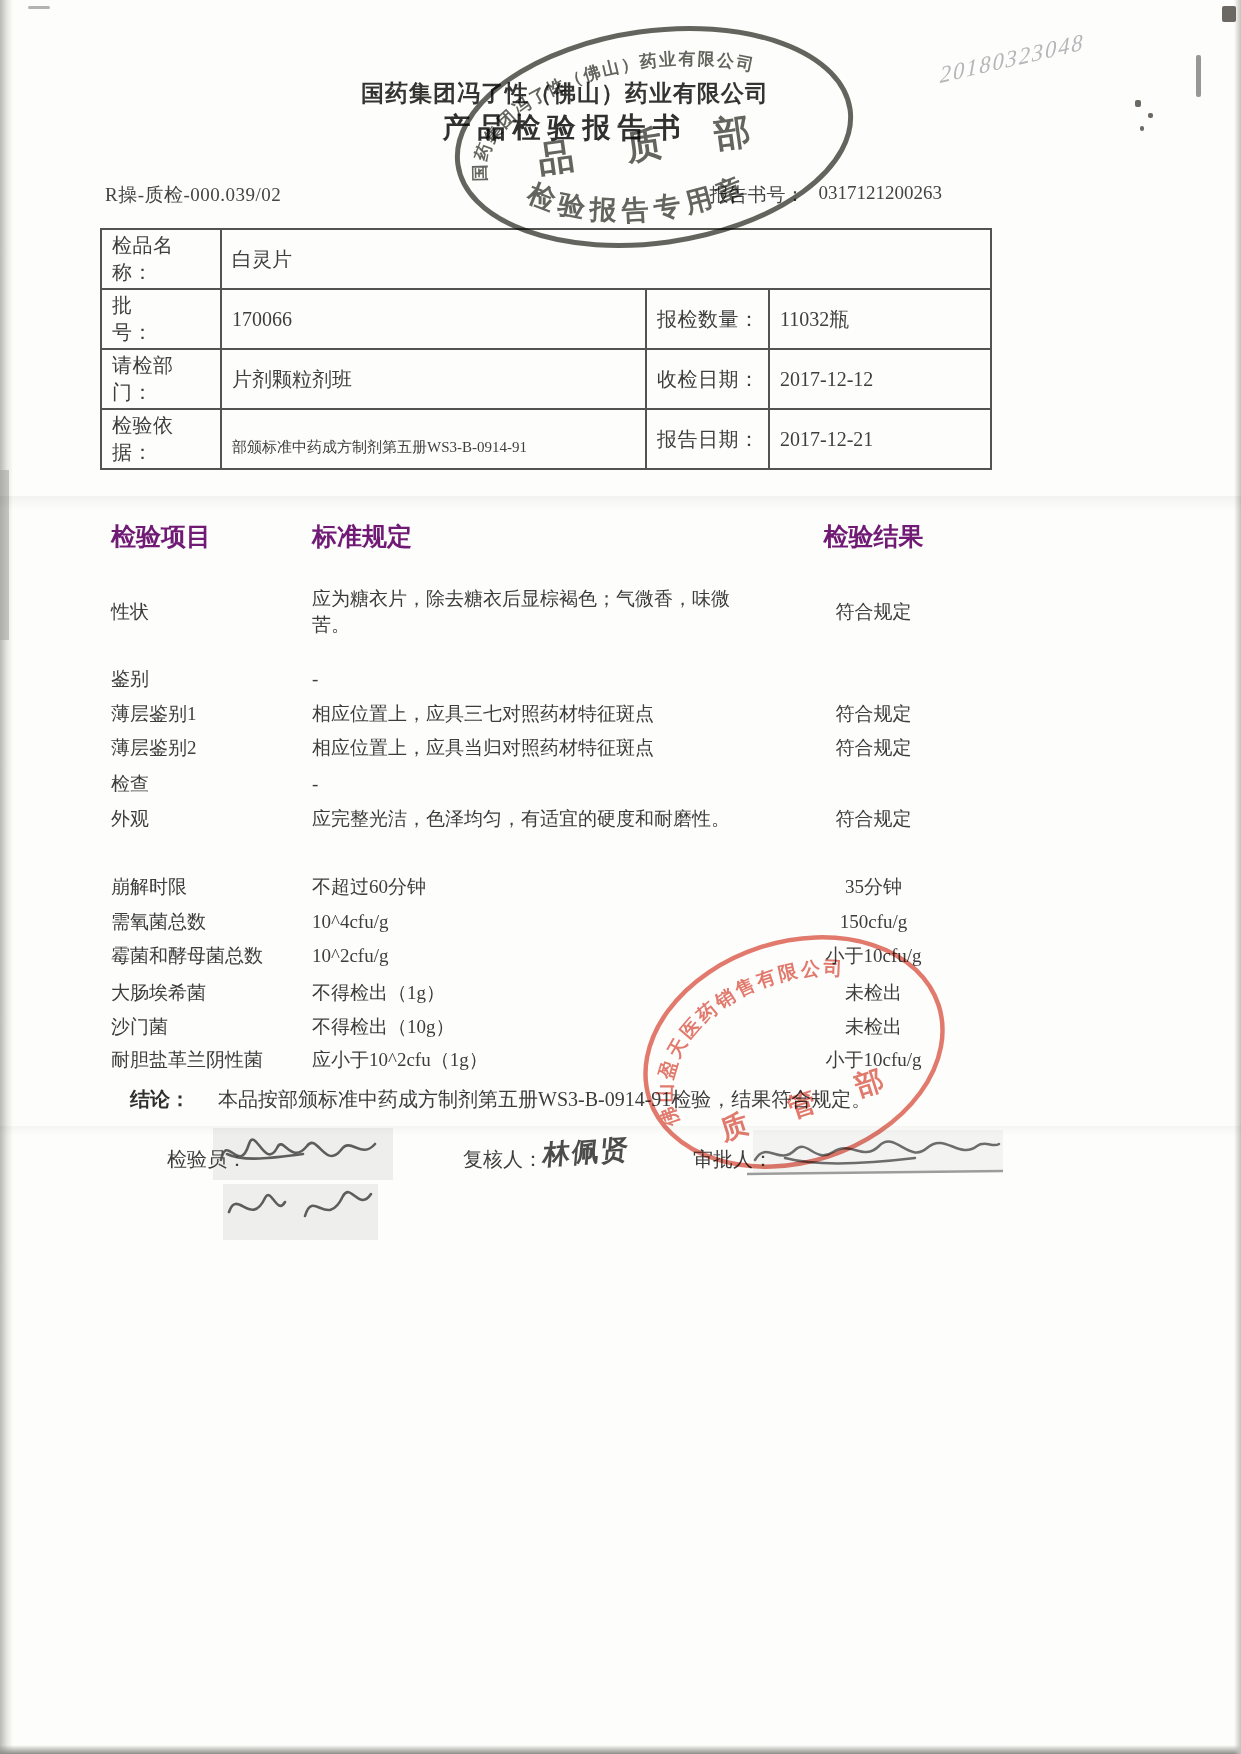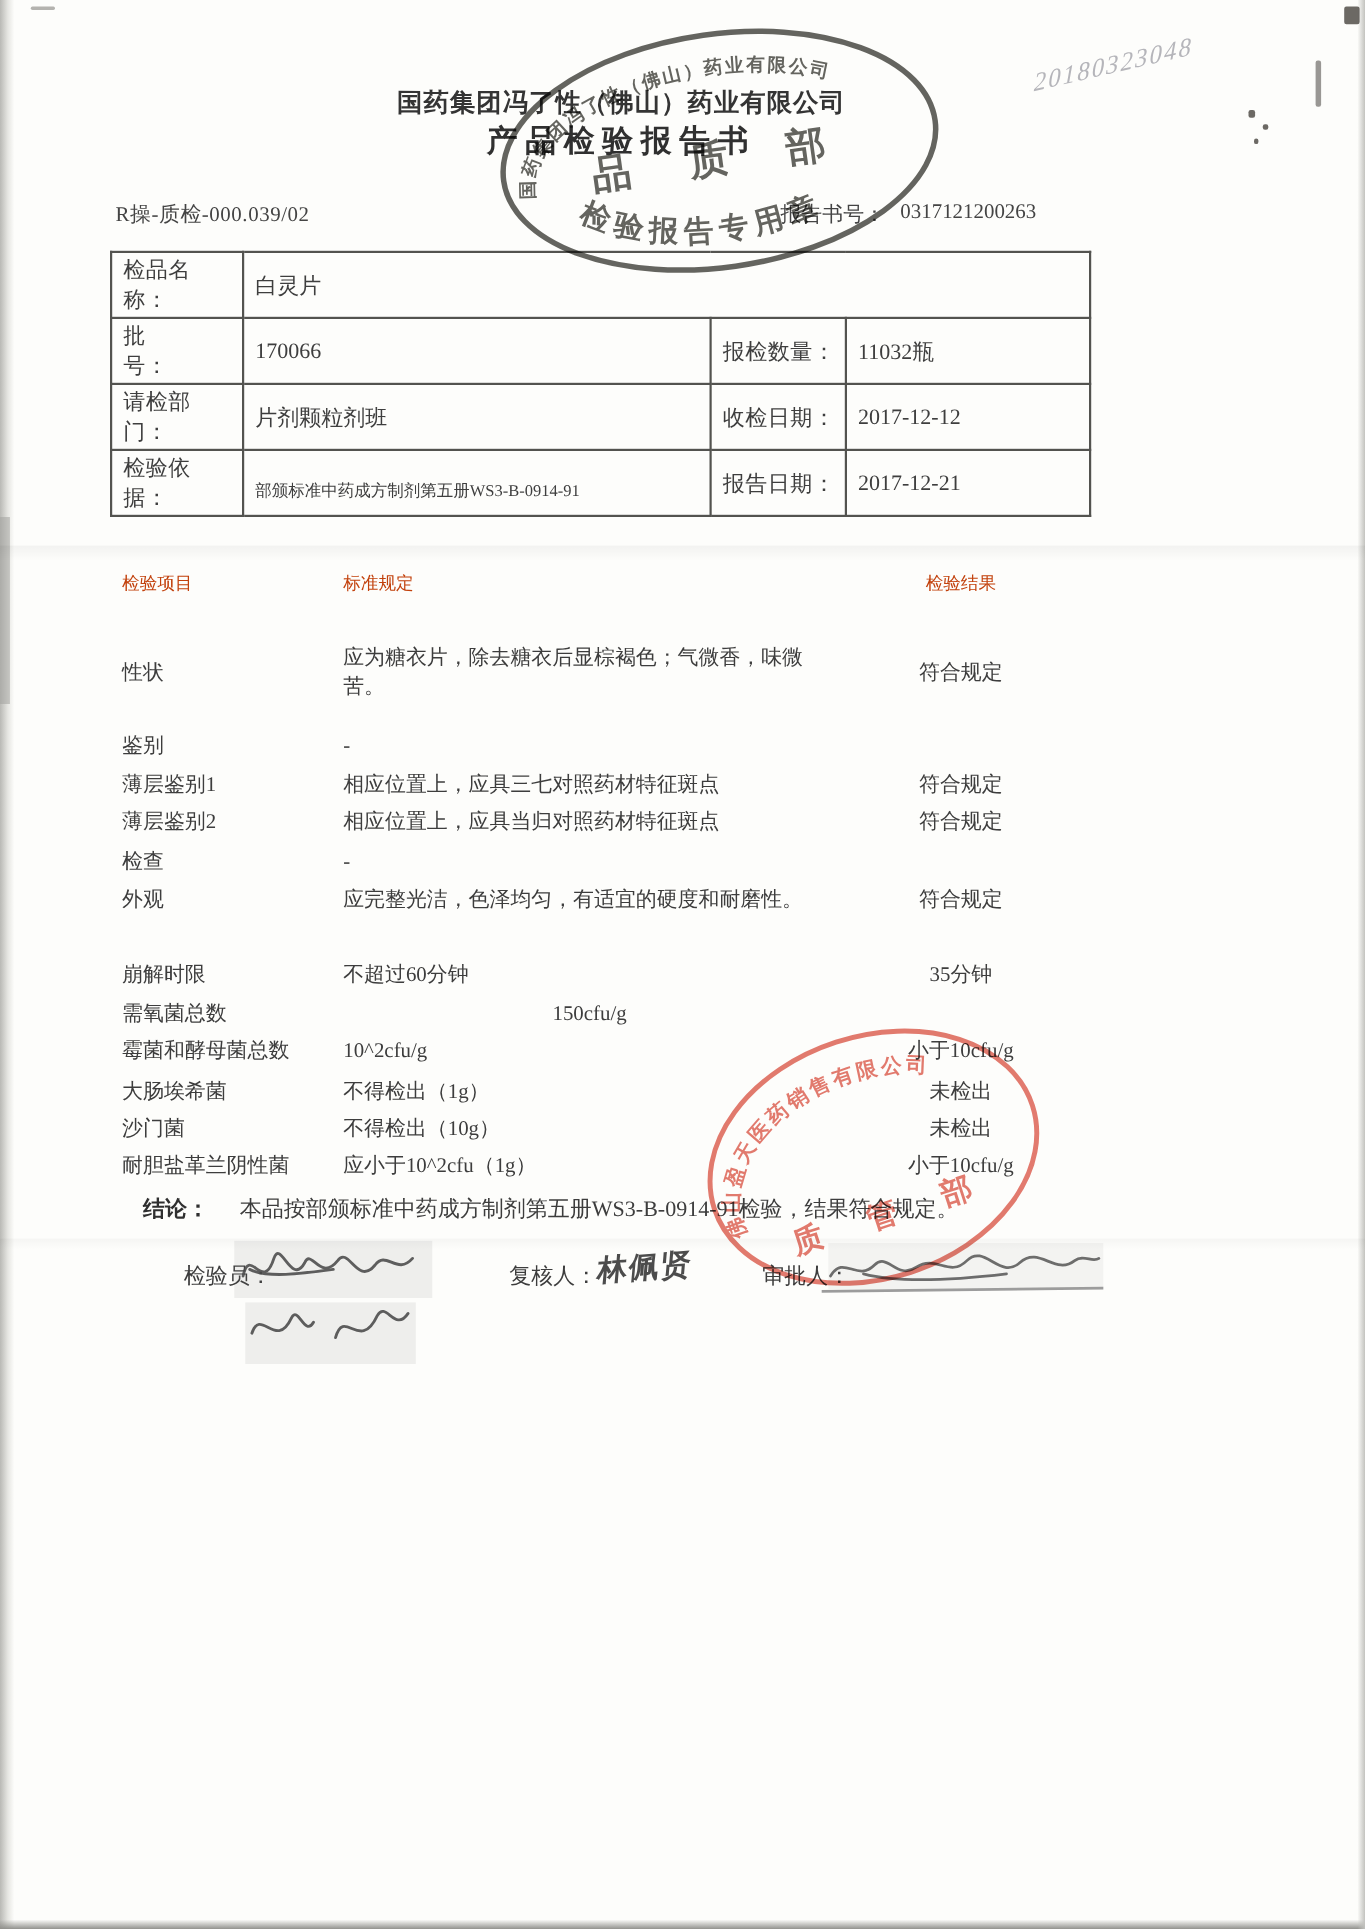--- a/index.html
+++ b/index.html
@@ -32,21 +32,21 @@
   
   table.info{position:absolute;left:100px;top:228px;width:890px;border-collapse:collapse;table-layout:fixed;}
   table.info td{border:2px solid #53534f;font-size:20px;padding:2px 6px 2px 10px;color:#3e3e3e;vertical-align:middle;}
   table.info .lbl{letter-spacing:.5px;}
   table.info .small-val{font-size:15px;line-height:1.2;padding-top:18px;}
   
   .results{position:absolute;left:105px;top:520px;width:882px;height:640px;font-size:19px;}
   .rrow{position:absolute;left:0;width:100%;display:grid;grid-template-columns:207px 448px 227px;align-items:center;line-height:1.35;}
   .rrow .rname{padding-left:6px;}
   .rrow .rresult{text-align:center;}
-  .rhead{font-weight:400;font-size:16px;color:#c2410c;}
+  .rhead{font-weight:700;font-size:25px;color:#701a75;}
   
   .conclusion{position:absolute;left:105px;top:1086px;width:900px;font-size:20px;line-height:1.3;}
   .conclusion .clabel{font-weight:bold;padding-left:25px;padding-right:28px;color:#2f2f2f;}
   .sigrow{position:absolute;left:105px;top:1128px;width:900px;height:120px;font-size:20px;}
   .siglabel{position:absolute;top:18px;margin-left:40px;}
   .sig-ink{position:absolute;}
   .sig-shade{position:absolute;background:rgba(110,110,110,0.10);}
   .reviewer-name{position:absolute;left:438px;top:6px;font-size:27px;font-weight:bold;color:#4c4c4c;
     transform:rotate(-4deg) skewX(-9deg);letter-spacing:2px;}
   
@@ -157,20 +157,21 @@
       <div>应完整光洁，色泽均匀，有适宜的硬度和耐磨性。</div>
       <div class="rresult">符合规定</div>
     </div>
     <div class="rrow" style="top:354px;">
       <div class="rname">崩解时限</div>
       <div>不超过60分钟</div>
       <div class="rresult">35分钟</div>
     </div>
     <div class="rrow" style="top:389px;">
       <div class="rname">需氧菌总数</div>
+      <div>10^4cfu/g</div>
       <div class="rresult">150cfu/g</div>
     </div>
     <div class="rrow" style="top:423px;">
       <div class="rname">霉菌和酵母菌总数</div>
       <div>10^2cfu/g</div>
       <div class="rresult">小于10cfu/g</div>
     </div>
     <div class="rrow" style="top:460px;">
       <div class="rname">大肠埃希菌</div>
       <div>不得检出（1g）</div>

